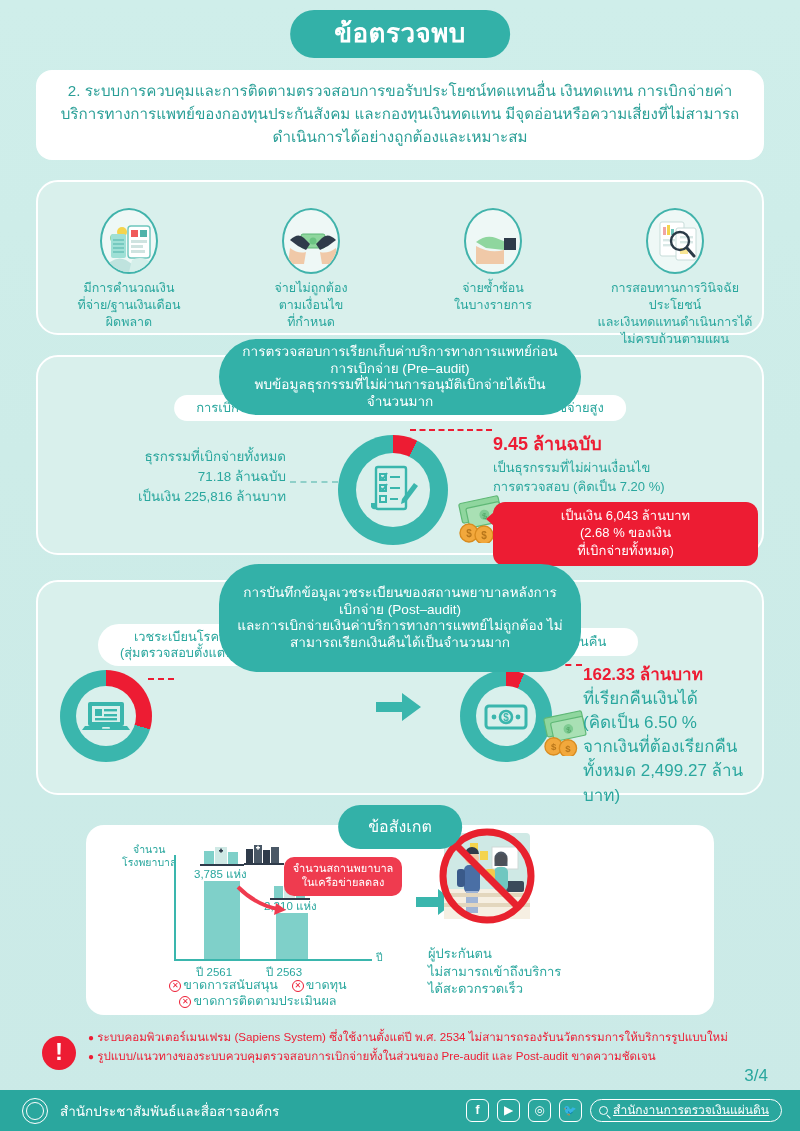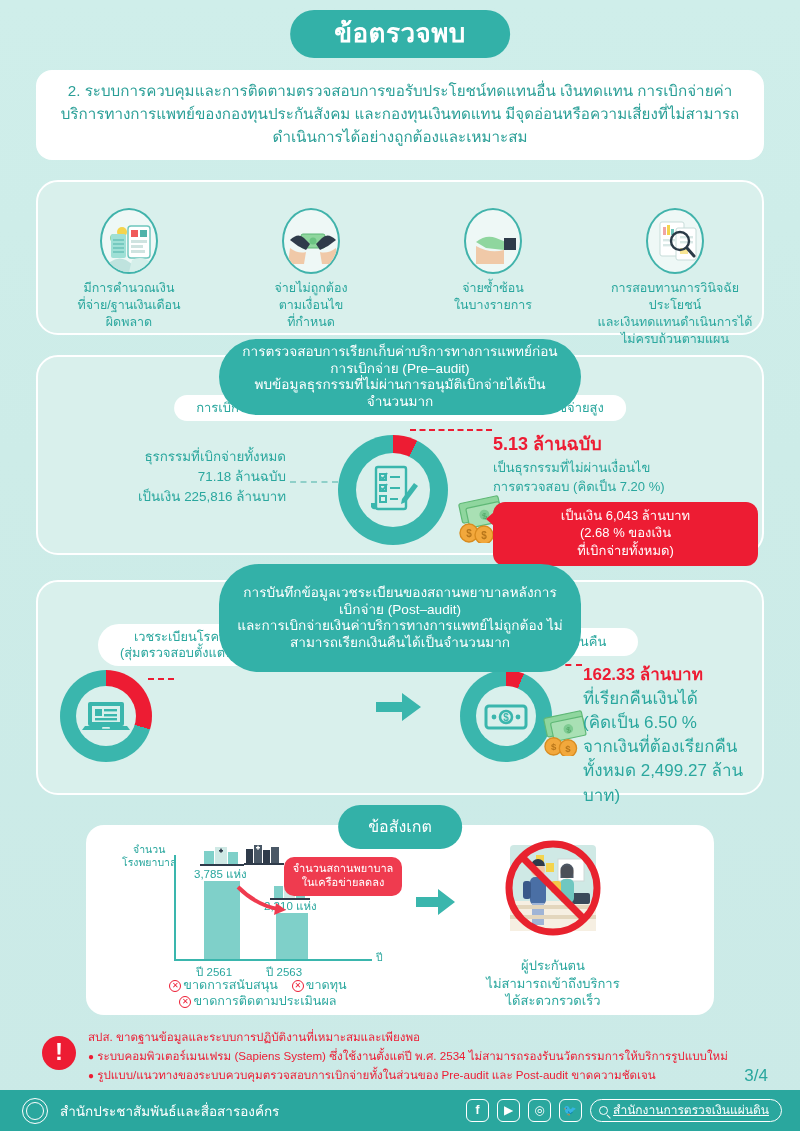--- a/index.html
+++ b/index.html
@@ -145,21 +145,21 @@
   #chart-bubble {
     position: absolute; left: 168px; top: 18px; width: 118px;
     background:#ef3b4f; color:#fff; border-radius: 10px;
     font-size: 11px; text-align: center; line-height: 1.3; padding: 4px 5px 6px;
   }
   #bullets { position: absolute; left: 22px; top: 152px; width: 300px;
              text-align:center; font-size: 12.6px; color: #2aa79e; line-height: 1.3; }
   .xmark { display:inline-block; width:12px; height:12px; border-radius:50%;
            border:1.4px solid #ed1c33; color:#ed1c33; font-size:8px; line-height:10px;
            text-align:center; vertical-align:1px; margin-right:2px; }
-  #noaccess { position: absolute; right: 36px; top: 12px; width: 250px; text-align: center; }
+  #noaccess { position: absolute; right: 36px; top: 0; width: 250px; }
   #noaccess .cap { font-size: 13px; color: #2aa79e; line-height: 1.35; margin-top: 4px; }
 
   
   #notes { position: absolute; left: 36px; top: 1028px; width: 740px; }
   #notes .txt { position: absolute; left: 52px; top: 0; font-size: 11.6px;
                 color: #ed1c33; line-height: 1.62; }
   #notes .txt .dot { color:#ed1c33; font-size: 10px; }
   #bang {
     position: absolute; left: 6px; top: 8px;
     width: 34px; height: 34px; border-radius: 50%; background: #ed1c33;
@@ -326,21 +326,21 @@
         <circle cx="16" cy="38" r="9" fill="#f2a83c" stroke="#d98c1f" stroke-width="1.4"></circle>
         <text x="16" y="42" font-size="10" text-anchor="middle" fill="#b8761a" font-weight="bold">$</text>
         <circle cx="31" cy="40" r="9" fill="#f2a83c" stroke="#d98c1f" stroke-width="1.4"></circle>
         <text x="31" y="44" font-size="10" text-anchor="middle" fill="#b8761a" font-weight="bold">$</text>
       </svg>
     </div>
 
     <div class="dashline" style="left:372px; top:72px; width:82px; border-color:#ed1c33;"></div>
 
     <div id="pre-right">
-      <div class="big b red">5.13 ล้านฉบับ</div>
+      <div class="big b red">9.45 ล้านฉบับ</div>
       <div class="sub" style="white-space:pre-line">เป็นธุรกรรมที่ไม่ผ่านเงื่อนไข
 การตรวจสอบ (คิดเป็น 7.20 %)</div>
       <div class="redbubble" style="white-space:pre-line">เป็นเงิน 6,043 ล้านบาท
 (2.68 % ของเงิน
 ที่เบิกจ่ายทั้งหมด)</div>
     </div>
   </div>
 
   <div id="sec3" class="card">
     <div id="sec3-pill" class="pill" style="white-space:pre-line">การบันทึกข้อมูลเวชระเบียนของสถานพยาบาลหลังการเบิกจ่าย (Post–audit)
@@ -519,21 +519,20 @@
       </svg>
       <div class="cap" style="white-space:pre-line">ผู้ประกันตน
 ไม่สามารถเข้าถึงบริการ
 ได้สะดวกรวดเร็ว</div>
     </div>
   </div>
 
   <div id="notes">
     <div id="bang">!</div>
     <div class="txt">
-      <div>สปส. ขาดฐานข้อมูลและระบบการปฏิบัติงานที่เหมาะสมและเพียงพอ</div>
       <div><span class="dot">●</span>&nbsp;<span>ระบบคอมพิวเตอร์เมนเฟรม (Sapiens System) ซึ่งใช้งานตั้งแต่ปี พ.ศ. 2534 ไม่สามารถรองรับนวัตกรรมการให้บริการรูปแบบใหม่</span></div>
       <div><span class="dot">●</span>&nbsp;<span>รูปแบบ/แนวทางของระบบควบคุมตรวจสอบการเบิกจ่ายทั้งในส่วนของ Pre-audit และ Post-audit ขาดความชัดเจน</span></div>
     </div>
     <div id="pageno">3/4</div>
   </div>
 
   <div id="bottombar">
     <div id="seal"></div>
     <div id="org">สำนักประชาสัมพันธ์และสื่อสารองค์กร</div>
     <div id="socials">

